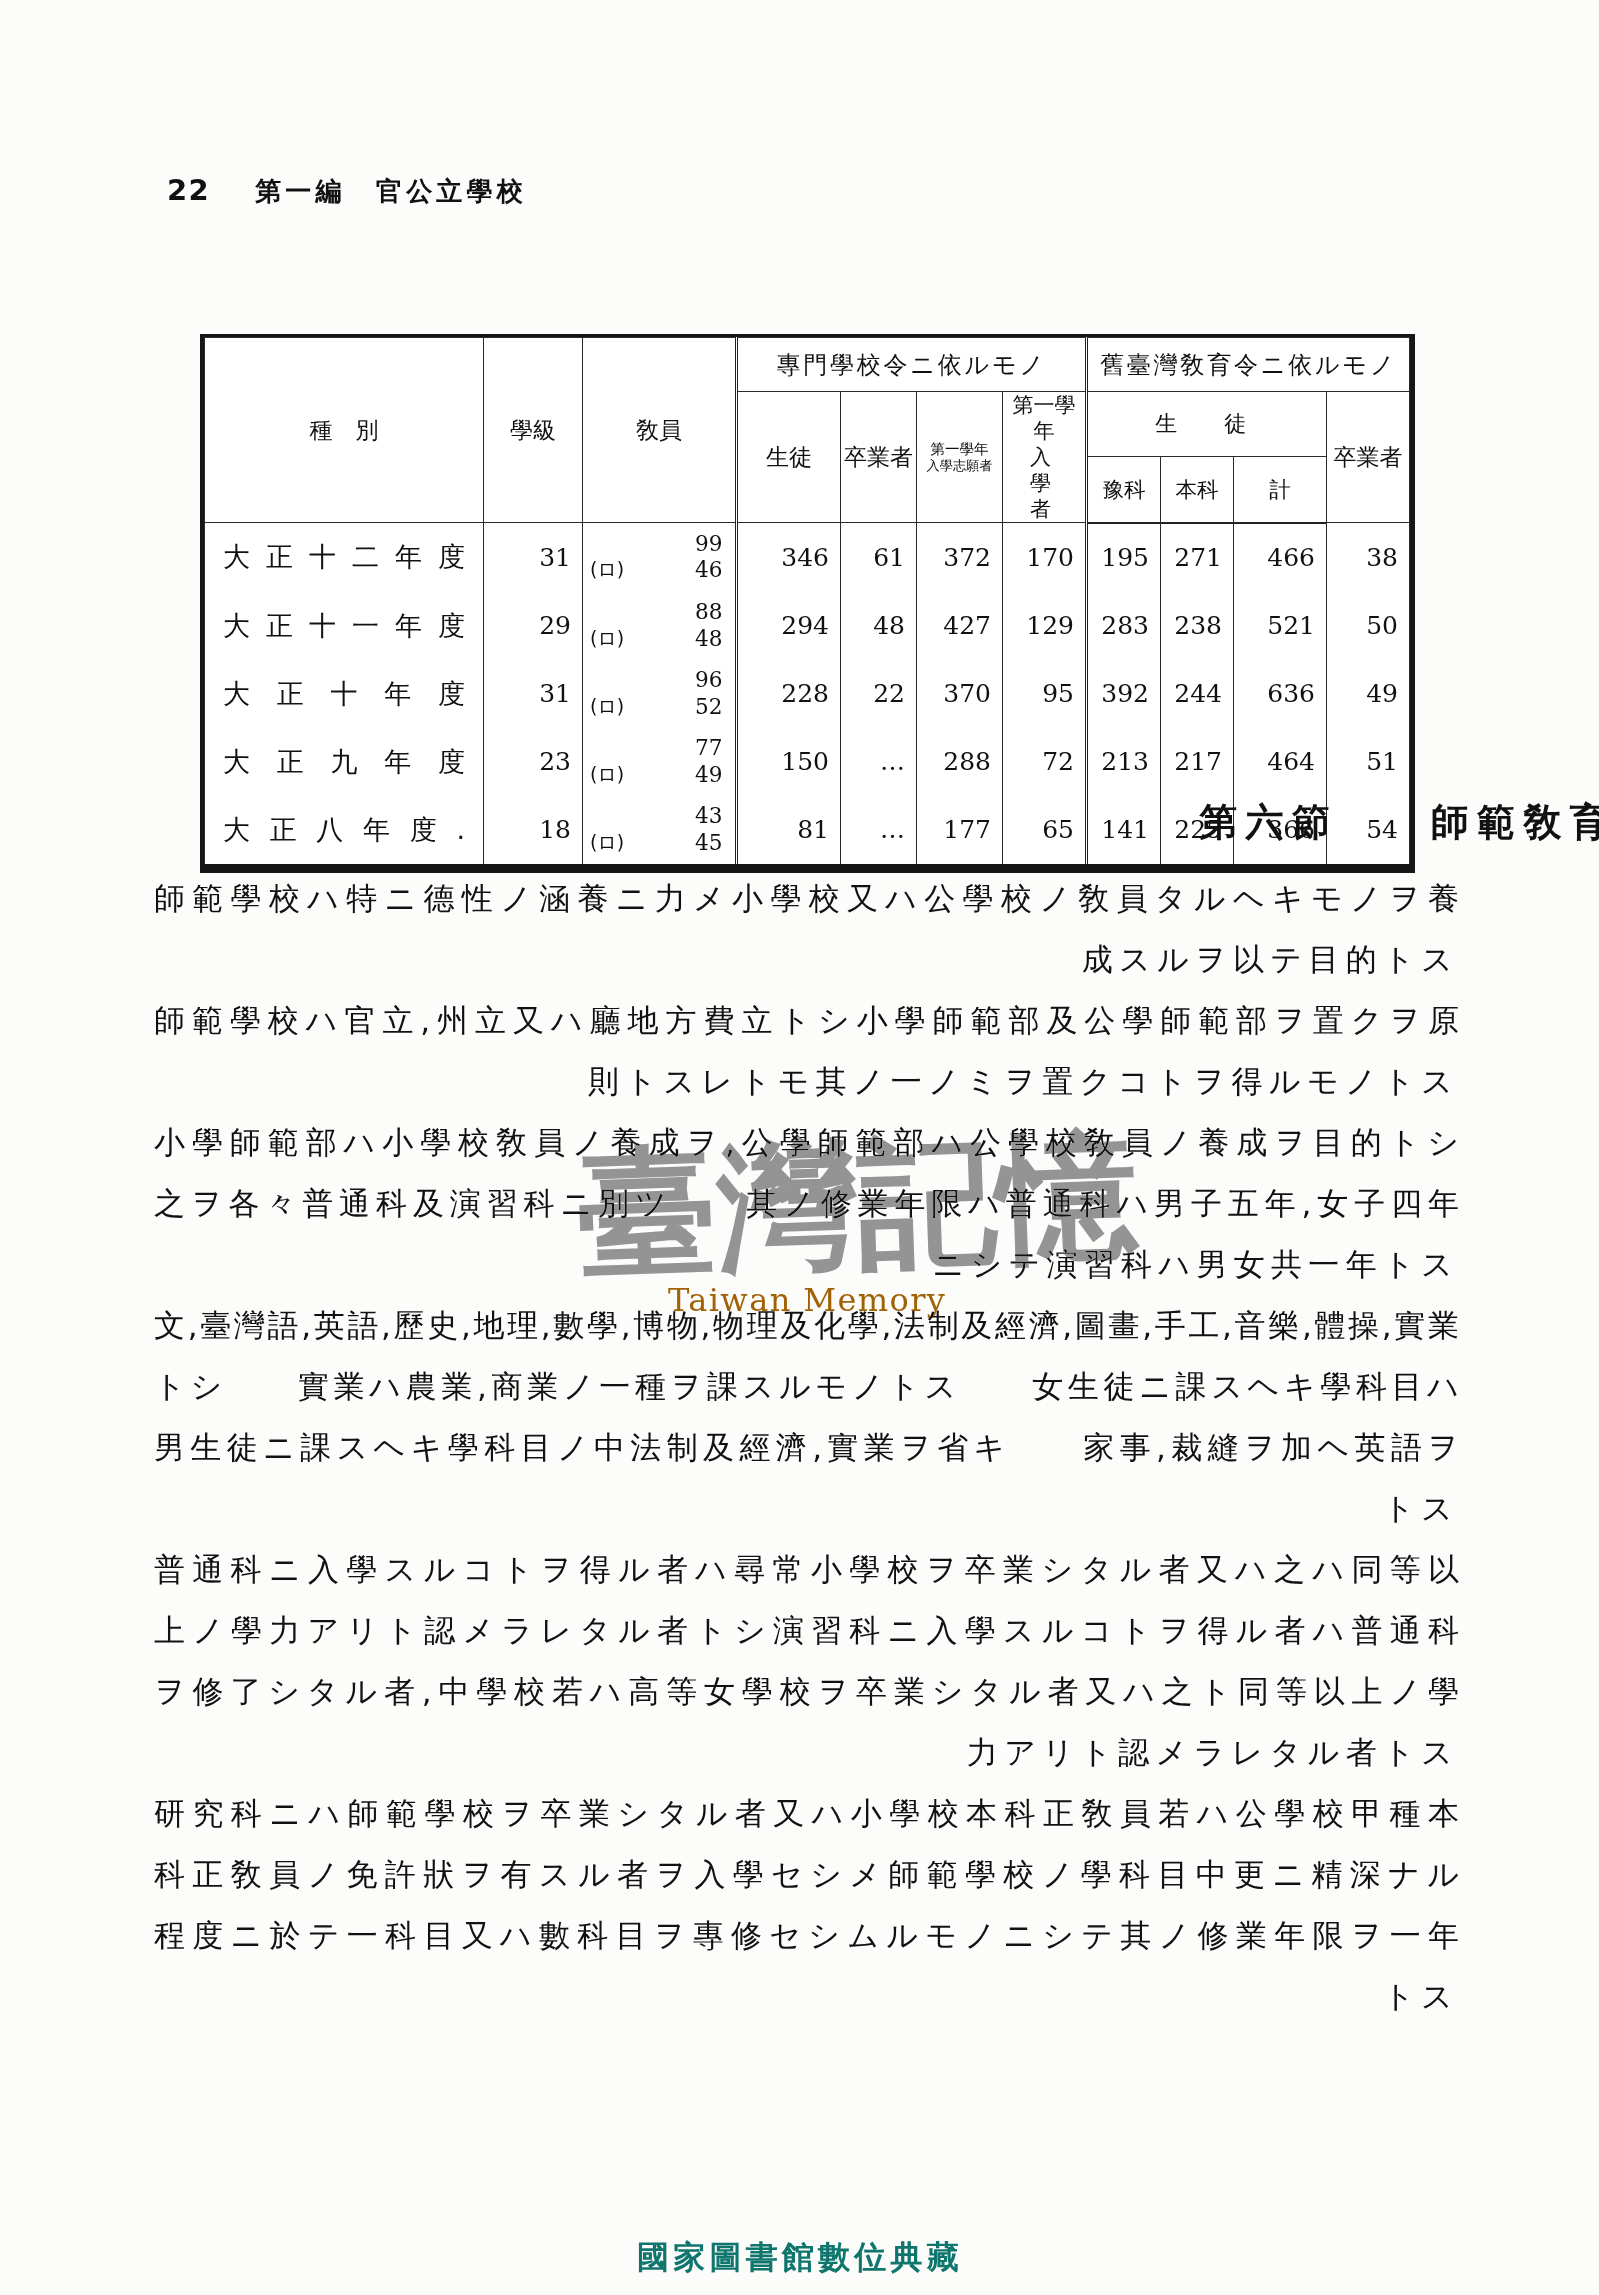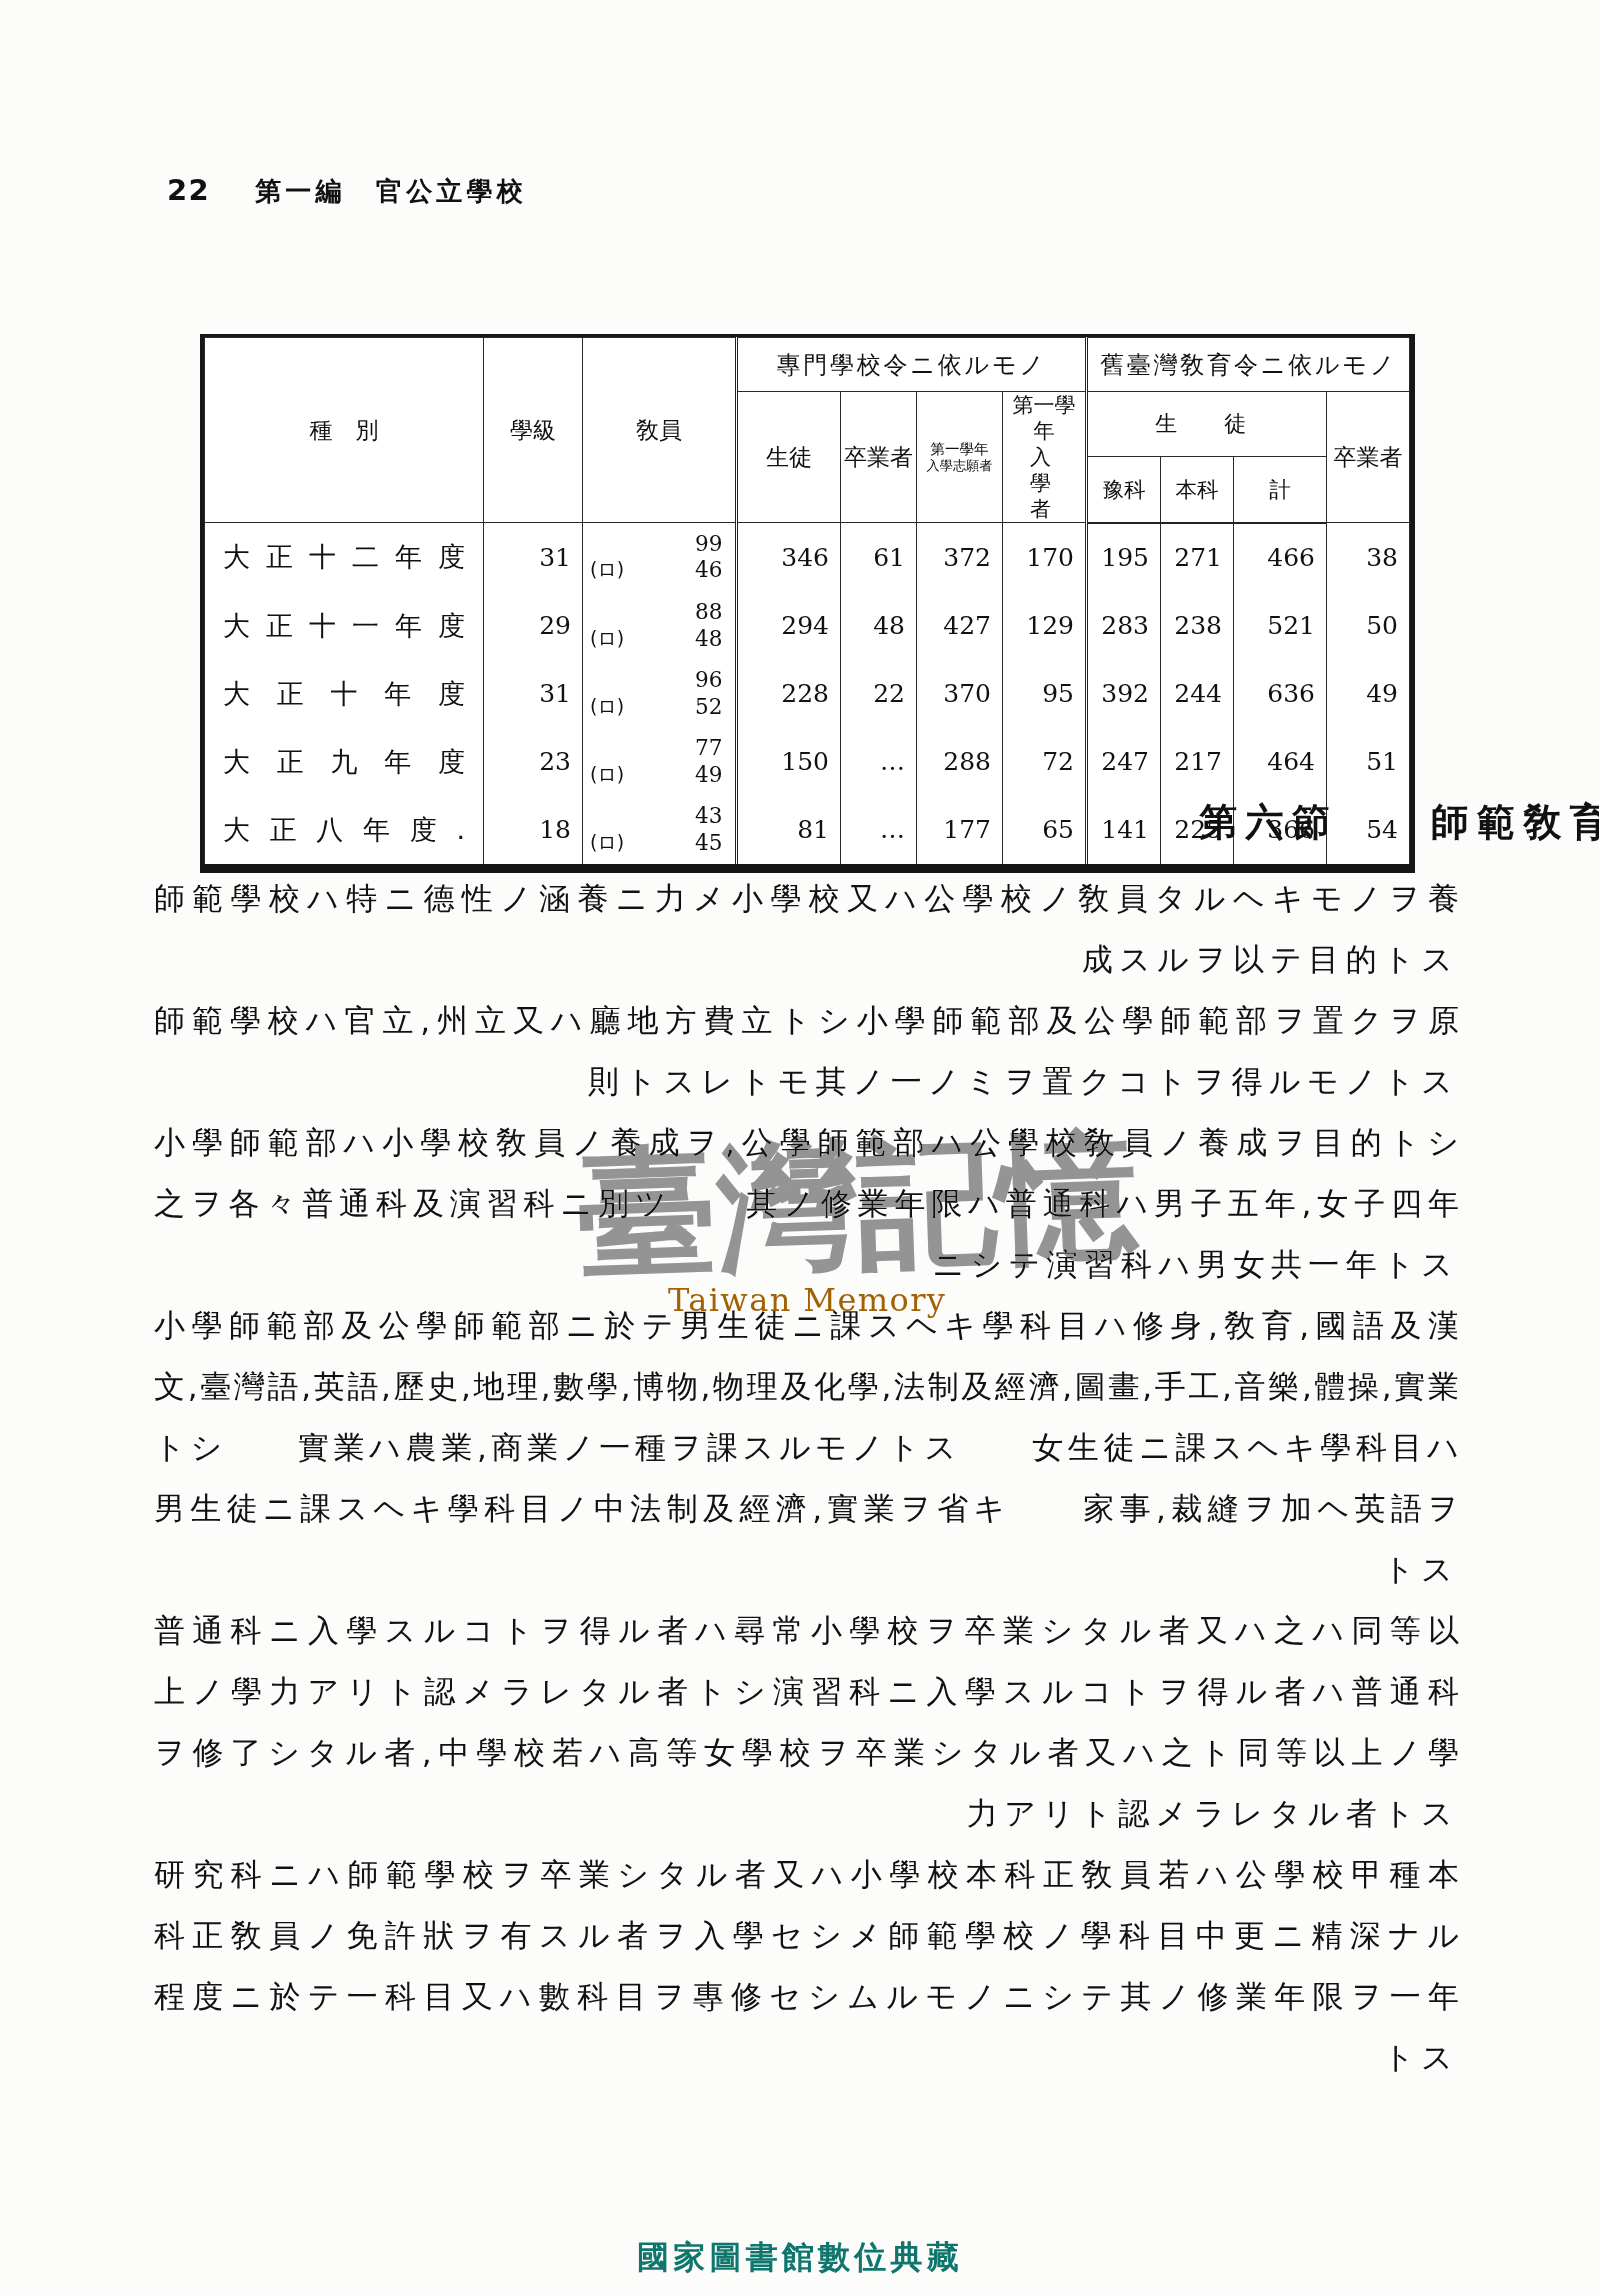--- a/index.html
+++ b/index.html
@@ -184,21 +184,21 @@
               <div class="kb">
                   <span class="plabel">(ロ)</span>
                   <span>49</span>
                 </div>
             </div>
           </td>
           <td class="num gb">150</td>
           <td class="num">…</td>
           <td class="num">288</td>
           <td class="num">72</td>
-          <td class="num gb">247</td>
+          <td class="num gb">213</td>
           <td class="num">217</td>
           <td class="num">464</td>
           <td class="num">51</td>
         </tr>
         <tr>
           <td class="c-label">
               <div class="row-label">大正八年度.</div>
             </td>
           <td class="c-gakkyu num">18</td>
           <td class="c-kyoin">
@@ -226,21 +226,20 @@
   <div class="section-heading">第六節　　師範敎育</div>
 
   <div class="body-text">
     <div class="line fill">師範學校ハ特ニ德性ノ涵養ニ力メ小學校又ハ公學校ノ敎員タルヘキモノヲ養</div>
     <div class="line">成スルヲ以テ目的トス</div>
     <div class="line fill">師範學校ハ官立,州立又ハ廳地方費立トシ小學師範部及公學師範部ヲ置クヲ原</div>
     <div class="line">則トスレトモ其ノ一ノミヲ置クコトヲ得ルモノトス</div>
     <div class="line fill">小學師範部ハ小學校敎員ノ養成ヲ,公學師範部ハ公學校敎員ノ養成ヲ目的トシ</div>
     <div class="line fill">之ヲ各々普通科及演習科ニ別ツ　　其ノ修業年限ハ普通科ハ男子五年,女子四年</div>
     <div class="line">ニシテ演習科ハ男女共一年トス</div>
-    <div class="line fill">小學師範部及公學師範部ニ於テ男生徒ニ課スヘキ學科目ハ修身,敎育,國語及漢</div>
     <div class="line fill tight">文,臺灣語,英語,歷史,地理,數學,博物,物理及化學,法制及經濟,圖畫,手工,音樂,體操,實業</div>
     <div class="line fill">トシ　　實業ハ農業,商業ノ一種ヲ課スルモノトス　　女生徒ニ課スヘキ學科目ハ</div>
     <div class="line fill">男生徒ニ課スヘキ學科目ノ中法制及經濟,實業ヲ省キ　　家事,裁縫ヲ加ヘ英語ヲ</div>
     <div class="line">トス</div>
     <div class="line fill">普通科ニ入學スルコトヲ得ル者ハ尋常小學校ヲ卒業シタル者又ハ之ハ同等以</div>
     <div class="line fill">上ノ學力アリト認メラレタル者トシ演習科ニ入學スルコトヲ得ル者ハ普通科</div>
     <div class="line fill">ヲ修了シタル者,中學校若ハ高等女學校ヲ卒業シタル者又ハ之ト同等以上ノ學</div>
     <div class="line">力アリト認メラレタル者トス</div>
     <div class="line fill">研究科ニハ師範學校ヲ卒業シタル者又ハ小學校本科正敎員若ハ公學校甲種本</div>
     <div class="line fill">科正敎員ノ免許狀ヲ有スル者ヲ入學セシメ師範學校ノ學科目中更ニ精深ナル</div>

